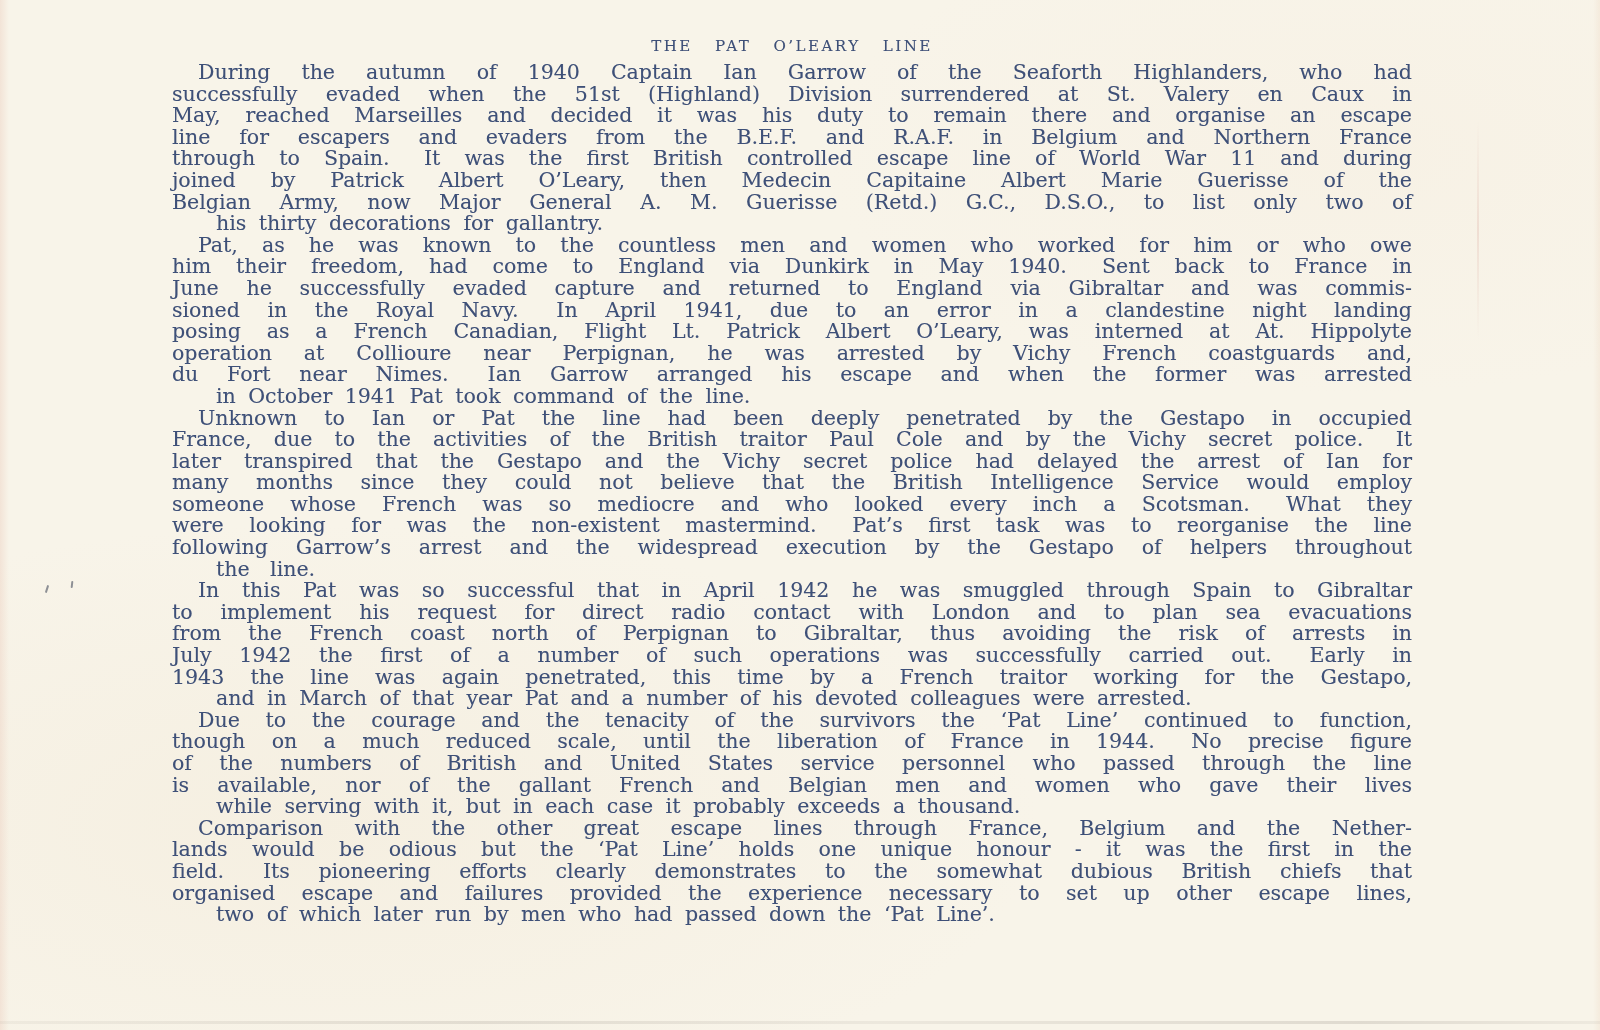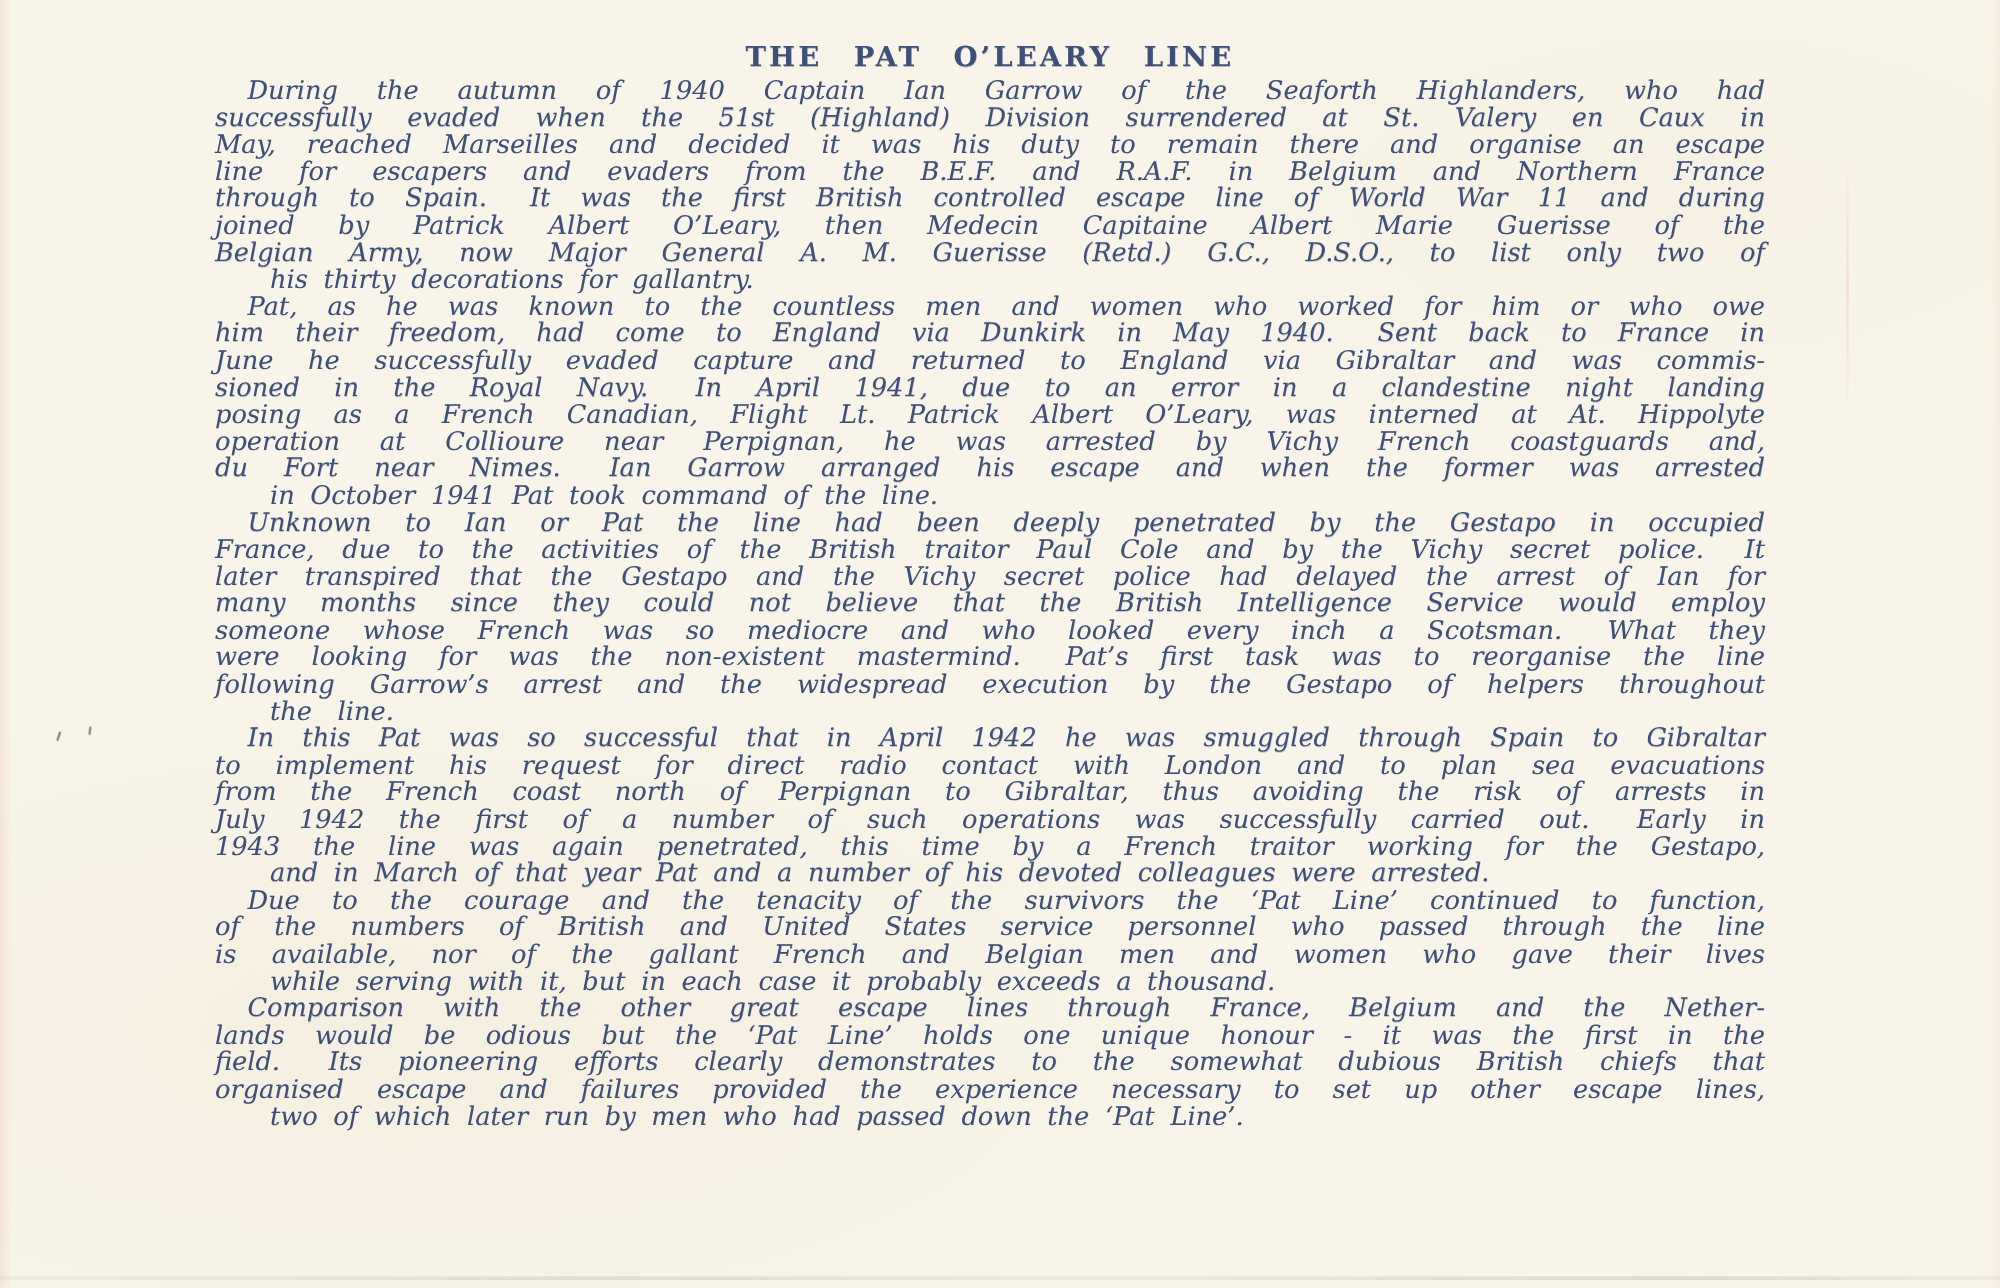--- a/index.html
+++ b/index.html
@@ -60,29 +60,29 @@
   .speck-2 { left: 71px; top: 581px; transform: rotate(6deg); height: 7px; width: 2px;}
 
   .textblock {
     position: absolute;
     left: 172px;
     top: 33px;
     width: 1240px;
   }
   .doc-title {
     text-align: center;
-    font-weight: bold;
-    font-size: 22px;
+    font-weight: normal;
+    font-size: 15px;
     line-height: 26px;
     letter-spacing: 2.5px;
     word-spacing: 15px;
     margin: 0 0 3px 0;
     text-shadow: 0.3px 0.3px 0 rgba(62,80,120,0.35);
   }
-  .paragraph { margin: 0; font-style: italic; }
+  .paragraph { margin: 0; }
   .line {
     font-size: 20.5px;
     line-height: 21.6px;
     word-spacing: 2px;
     text-align: justify;
     text-align-last: justify;
     text-shadow: 0.25px 0.25px 0 rgba(62,80,120,0.30);
     white-space: normal;
   }
   .line.first { text-indent: 26px; }
@@ -134,20 +134,21 @@
         <div class="paragraph">
           <div class="line first">In this Pat was so successful that in April 1942 he was smuggled through Spain to Gibraltar</div>
           <div class="line">to implement his request for direct radio contact with London and to plan sea evacuations</div>
           <div class="line">from the French coast north of Perpignan to Gibraltar, thus avoiding the risk of arrests in</div>
           <div class="line">July 1942 the first of a number of such operations was successfully carried out.  Early in</div>
           <div class="line">1943 the line was again penetrated, this time by a French traitor working for the Gestapo,</div>
           <div class="line last">and in March of that year Pat and a number of his devoted colleagues were arrested.</div>
         </div>
         <div class="paragraph">
           <div class="line first">Due to the courage and the tenacity of the survivors the ‘Pat Line’ continued to function,</div>
+          <div class="line">though on a much reduced scale, until the liberation of France in 1944.  No precise figure</div>
           <div class="line">of the numbers of British and United States service personnel who passed through the line</div>
           <div class="line">is available, nor of the gallant French and Belgian men and women who gave their lives</div>
           <div class="line last">while serving with it, but in each case it probably exceeds a thousand.</div>
         </div>
         <div class="paragraph">
           <div class="line first">Comparison with the other great escape lines through France, Belgium and the Nether-</div>
           <div class="line">lands would be odious but the ‘Pat Line’ holds one unique honour - it was the first in the</div>
           <div class="line">field.  Its pioneering efforts clearly demonstrates to the somewhat dubious British chiefs that</div>
           <div class="line">organised escape and failures provided the experience necessary to set up other escape lines,</div>
           <div class="line last">two of which later run by men who had passed down the ‘Pat Line’.</div>

